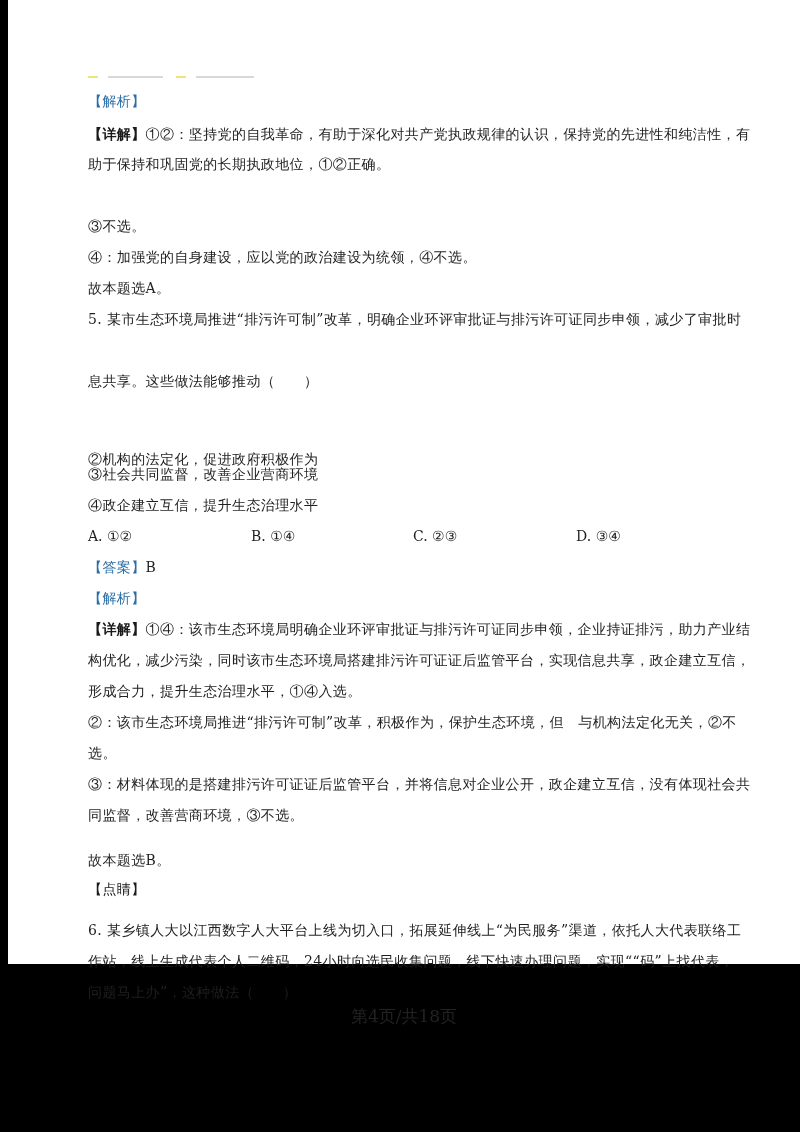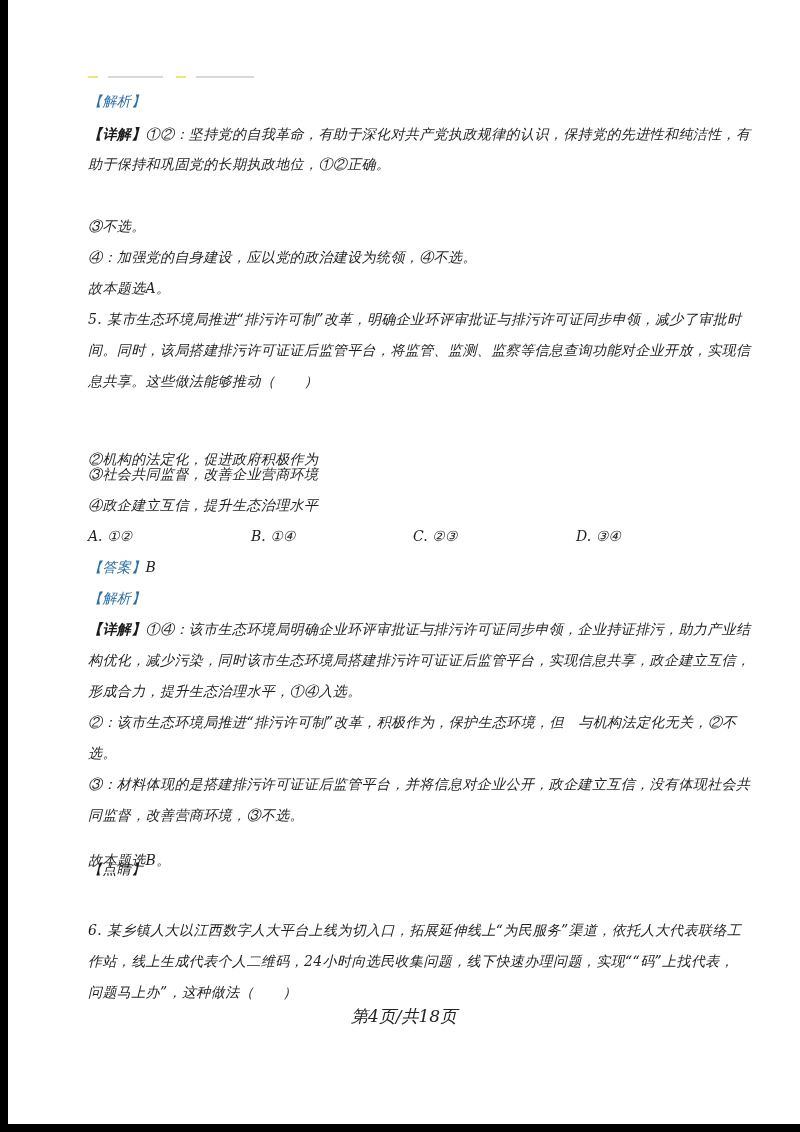--- a/index.html
+++ b/index.html
@@ -6,34 +6,33 @@
     body {
       width: 800px; height: 1132px;
       background: #000;
       position: relative;
       overflow: hidden;
       font-family: "DejaVu Serif", "Liberation Serif", serif;
     }
     .page {
       position: absolute;
       left: 8px; top: 0;
-      width: 792px; height: 1124px;
+      width: 792px; height: 964px;
       background: #fff;
-      font-style: italic;
     }
     .line {
       position: absolute;
       left: 80px;
       font-size: 14px;
       color: #1f1f1f;
       white-space: nowrap;
       letter-spacing: 0.4px;
     }
     .label-blue { color: #2b6ea6; }
-    .label-bold { font-weight: bold; color: #1a1a1a; }
+    .label-bold { font-weight: bold; color: #1a1a1a; margin-top: 20px; }
     .hl {
       position: absolute;
       top: 76px; height: 2px; width: 10px;
       background: #f2e27a;
     }
     .faint {
       position: absolute;
       top: 76px; height: 2px;
       background: #d8d8d8;
     }
@@ -66,21 +65,20 @@
 
   <div class="line" style="top:126px;">
     <span class="label-bold">【详解】</span><span>①②：坚持党的自我革命，有助于深化对共产党执政规律的认识，保持党的先进性和纯洁性，有</span>
   </div>
   <div class="line" style="top:156px;">助于保持和巩固党的长期执政地位，①②正确。</div>
   <div class="line" style="top:218px;">③不选。</div>
   <div class="line" style="top:249px;">④：加强党的自身建设，应以党的政治建设为统领，④不选。</div>
   <div class="line" style="top:280px;">故本题选A。</div>
 
   <div class="line" style="top:311px;">5. 某市生态环境局推进“排污许可制”改革，明确企业环评审批证与排污许可证同步申领，减少了审批时</div>
-  <div class="line" style="top:342px;">间。同时，该局搭建排污许可证证后监管平台，将监管、监测、监察等信息查询功能对企业开放，实现信</div>
   <div class="line" style="top:373px;">息共享。这些做法能够推动（　　）</div>
 
   <div class="line" style="top:435px;margin-top:16px;">②机构的法定化，促进政府积极作为</div>
   <div class="line" style="top:466px;">③社会共同监督，改善企业营商环境</div>
   <div class="line" style="top:497px;">④政企建立互信，提升生态治理水平</div>
 
   <div class="opt" style="top:528px;left:80px;">A. ①②</div>
   <div class="opt" style="top:528px;left:243px;">B. ①④</div>
   <div class="opt" style="top:528px;left:405px;">C. ②③</div>
   <div class="opt" style="top:528px;left:568px;">D. ③④</div>

